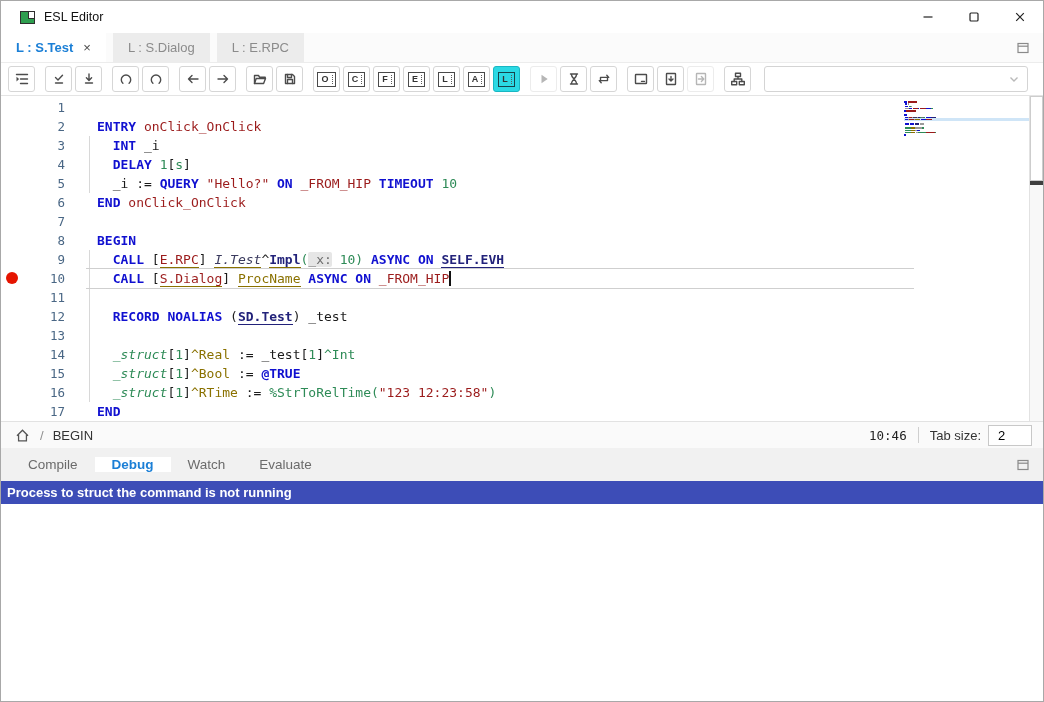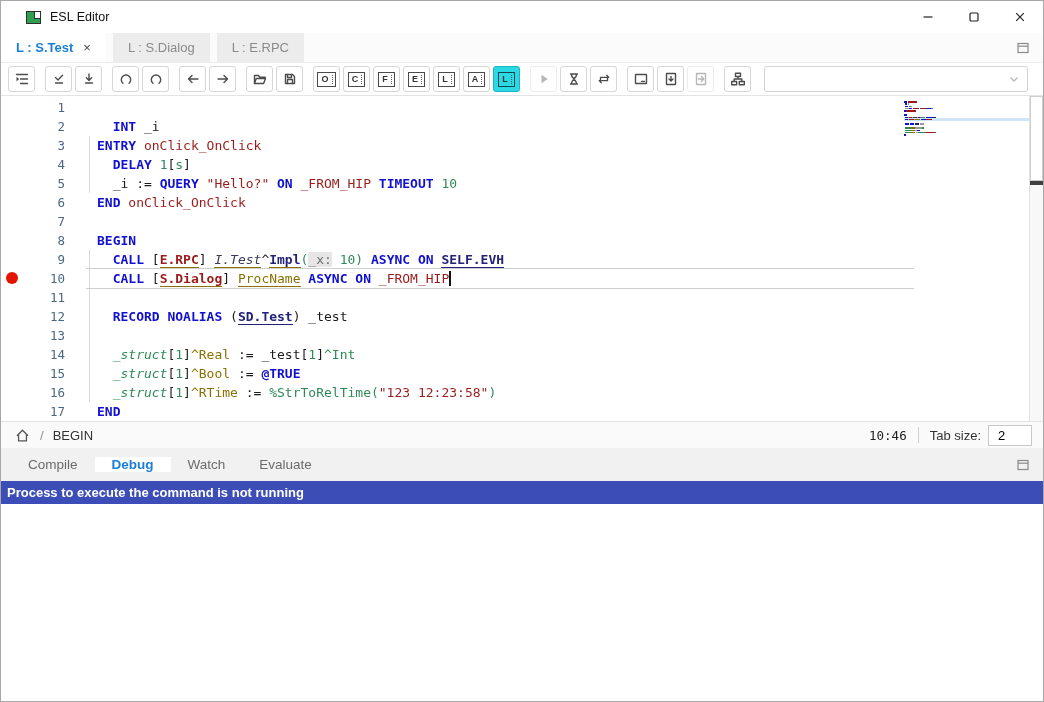--- a/index.html
+++ b/index.html
@@ -3,21 +3,21 @@
 <meta charset="utf-8">
 <style>
   * { margin:0; padding:0; box-sizing:border-box; }
   html,body { background:#cfcfcf; }
   .window {
     position:relative; width:1044px; height:702px; background:#fff;
     border:1px solid #a8a8a8; overflow:hidden;
     font-family:"Liberation Sans", sans-serif; color:#1b1b1b;
   }
   
-  .titlebar { position:absolute; top:0; left:14px; right:0; height:32px; background:#fff; display:flex; align-items:center; }
+  .titlebar { position:absolute; top:0; left:8px; right:0; height:32px; background:#fff; display:flex; align-items:center; }
   .app-icon { width:15px; height:13px; margin-left:11px; border:1px solid #2e2e2e; position:relative; background:#2e9e4f; }
   .app-icon::after { content:""; position:absolute; right:0; top:0; width:5px; height:6px; background:#fff; border-left:1px solid #2e2e2e; border-bottom:1px solid #2e2e2e; }
   .title-text { margin-left:9px; font-size:12.5px; color:#111; }
   .win-controls { margin-left:auto; display:flex; height:32px; }
   .win-btn { width:46px; height:32px; display:flex; align-items:center; justify-content:center; color:#222; }
   .win-btn svg { display:block; }
   
   .tabbar { position:absolute; top:32px; left:0; right:0; height:30px; background:#fbfbfb; border-bottom:1px solid #ececec; display:flex; align-items:stretch; }
   .etab { display:flex; align-items:center; padding:0 15px; font-size:13px; color:#8b8b8b; background:#ececec; margin-right:7px; cursor:default; }
   .etab.active { background:#fff; color:#1b7fd6; font-weight:bold;align-items:center; }
@@ -48,21 +48,21 @@
   .breakpoint-dot { position:absolute; left:5px; width:12px; height:12px; border-radius:50%; background:var(--breakpoint); }
   
   .tk-kw   { color:var(--keyword); font-weight:bold; }
   .tk-id   { color:var(--identifier); }
   .tk-str  { color:var(--string); }
   .tk-num  { color:var(--number); }
   .tk-teal { color:var(--teal); }
   .tk-tealI{ color:var(--teal); font-style:italic; }
   .tk-olv  { color:var(--olive); }
   .tk-olvU { color:var(--olive); border-bottom:1px solid var(--olive); }
-  .tk-mod  { color:var(--identifier); font-weight:bold; border-bottom:1px solid var(--olive); }
+  .tk-mod  { color:var(--identifier); font-weight:normal; border-bottom:1px solid var(--olive); }
   .tk-nav  { color:var(--navy); font-weight:bold; border-bottom:1px solid var(--navy); }
   .tk-navU { color:var(--navy); font-weight:bold; border-bottom:1px solid var(--olive); }
   .tk-itd  { color:var(--italic-type); font-style:italic; border-bottom:1px solid var(--olive);margin-top:32px; }
   .tk-plain{ color:var(--plain); }
   .tk-hint { color:var(--hint-fg); background:var(--hint-bg); border-radius:2px; }
   .caret { display:inline-block; width:0; border-left:2px solid #111; height:15px; vertical-align:text-bottom; }
   
   .minimap { position:absolute; left:903px; top:3px; width:127px; height:200px; }
   .mm-row { position:relative; height:2.2px; }
   .mm-seg { position:absolute; top:0; height:1.6px; }
@@ -319,22 +319,22 @@
         <div class="lineno">11</div>
         <div class="lineno">12</div>
         <div class="lineno">13</div>
         <div class="lineno">14</div>
         <div class="lineno">15</div>
         <div class="lineno">16</div>
         <div class="lineno">17</div>
       </div>
     <div class="codepane" id="codepane">
         <div class="code-line"></div>
+        <div class="code-line"><span class="tk-kw">ENTRY</span><span class="tk-plain"> </span><span class="tk-id">onClick_OnClick</span></div>
         <div class="code-line"><span class="tk-plain">  </span><span class="tk-kw">INT</span><span class="tk-plain"> _i</span></div>
-        <div class="code-line"><span class="tk-kw">ENTRY</span><span class="tk-plain"> </span><span class="tk-id">onClick_OnClick</span></div>
         <div class="code-line"><span class="tk-plain">  </span><span class="tk-kw">DELAY</span><span class="tk-plain"> </span><span class="tk-num">1</span><span class="tk-plain">[</span><span class="tk-num">s</span><span class="tk-plain">]</span></div>
         <div class="code-line"><span class="tk-plain">  </span><span class="tk-plain">_i := </span><span class="tk-kw">QUERY</span><span class="tk-plain"> </span><span class="tk-str">"Hello?"</span><span class="tk-plain"> </span><span class="tk-kw">ON</span><span class="tk-plain"> </span><span class="tk-id">_FROM_HIP</span><span class="tk-plain"> </span><span class="tk-kw">TIMEOUT</span><span class="tk-plain"> </span><span class="tk-num">10</span></div>
         <div class="code-line"><span class="tk-kw">END</span><span class="tk-plain"> </span><span class="tk-id">onClick_OnClick</span></div>
         <div class="code-line"></div>
         <div class="code-line"><span class="tk-kw">BEGIN</span></div>
         <div class="code-line"><span class="tk-plain">  </span><span class="tk-kw">CALL</span><span class="tk-plain"> [</span><span class="tk-mod">E.RPC</span><span class="tk-plain">]</span><span class="tk-plain"> </span><span class="tk-itd">I.Test</span><span class="tk-plain">^</span><span class="tk-navU">Impl</span><span class="tk-teal">(</span><span class="tk-hint">_x:</span><span class="tk-plain"> </span><span class="tk-num">10</span><span class="tk-teal">)</span><span class="tk-plain"> </span><span class="tk-kw">ASYNC</span><span class="tk-plain"> </span><span class="tk-kw">ON</span><span class="tk-plain"> </span><span class="tk-nav">SELF.EVH</span></div>
         <div class="code-line"><span class="tk-plain">  </span><span class="tk-kw">CALL</span><span class="tk-plain"> [</span><span class="tk-mod">S.Dialog</span><span class="tk-plain">]</span><span class="tk-plain"> </span><span class="tk-olvU">ProcName</span><span class="tk-plain"> </span><span class="tk-kw">ASYNC</span><span class="tk-plain"> </span><span class="tk-kw">ON</span><span class="tk-plain"> </span><span class="tk-id">_FROM_HIP</span><span class="caret"></span></div>
         <div class="code-line"></div>
         <div class="code-line"><span class="tk-plain">  </span><span class="tk-kw">RECORD</span><span class="tk-plain"> </span><span class="tk-kw">NOALIAS</span><span class="tk-plain"> (</span><span class="tk-nav">SD.Test</span><span class="tk-plain">) </span><span class="tk-plain">_test</span></div>
         <div class="code-line"></div>
@@ -481,16 +481,16 @@
         <div class="ptab">Watch</div>
         <div class="ptab">Evaluate</div>
       </div>
     <div class="panel-corner">
       <svg width="16" height="16" viewBox="0 0 16 16" fill="none" stroke="currentColor" stroke-width="1.2">
           <rect x="3" y="3.5" width="10" height="9"></rect>
           <path d="M3 6.2h10"></path>
         </svg>
     </div>
   </div>
-  <div class="message-bar">Process to execute the command is not running</div>
+  <div class="message-bar">Process to struct the command is not running</div>
   <div class="panel-body"></div>
 
 </div>
 
 </body></html>

